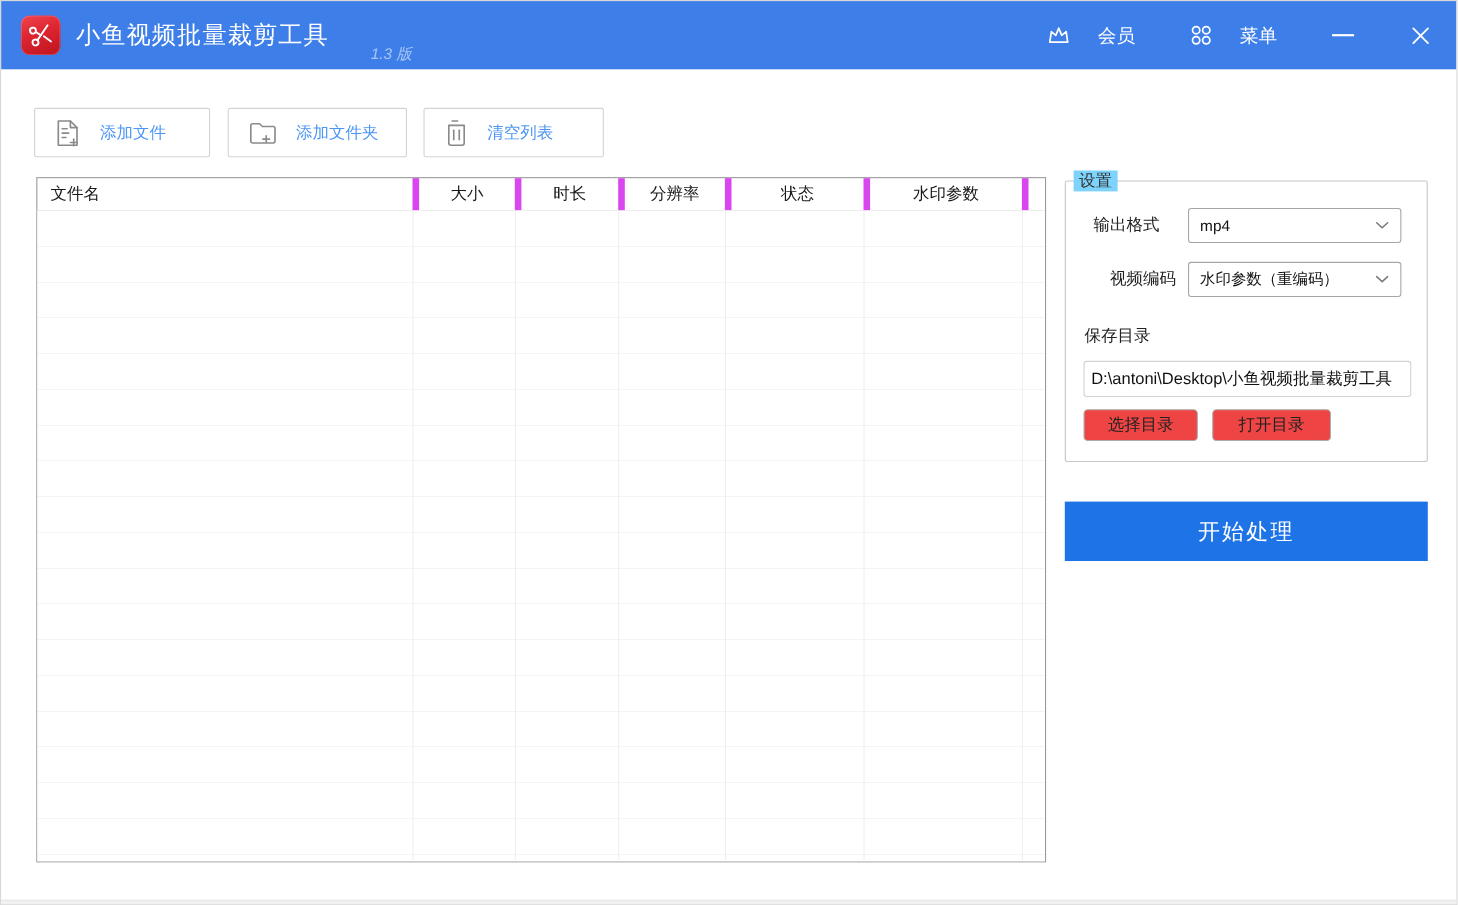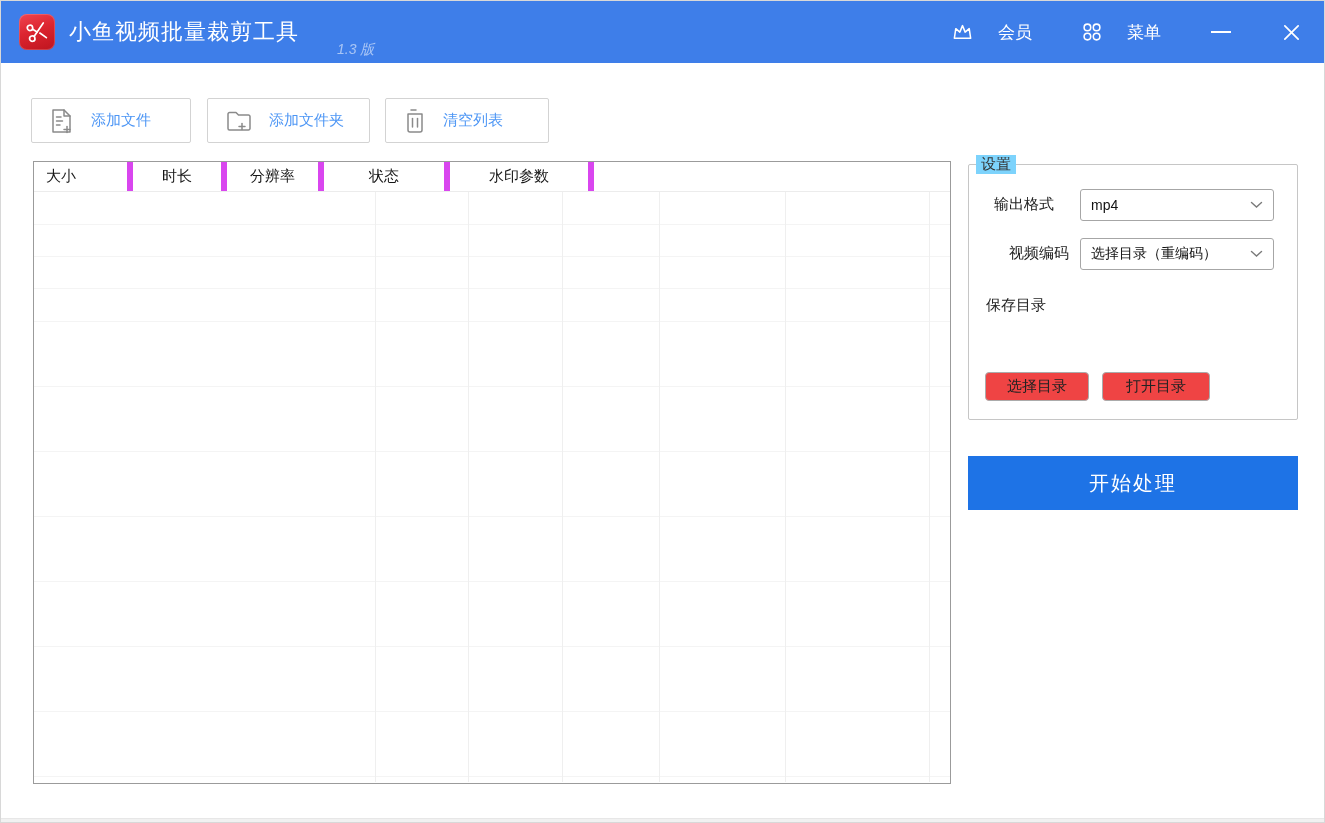--- a/index.html
+++ b/index.html
@@ -218,20 +218,21 @@
       <path d="M5 7 H19 V23 a2 2 0 0 1 -2 2 H7 a2 2 0 0 1 -2 -2 Z"></path>
       <line x1="9.5" y1="11.5" x2="9.5" y2="20"></line>
       <line x1="14.5" y1="11.5" x2="14.5" y2="20"></line>
     </svg>
   </span>
   <span>清空列表</span>
 </div>
 
 <div class="file-table">
   <div class="thead">
+    <div class="th th-name">文件名</div>
     <div class="th th-size">大小</div>
     <div class="th th-dur">时长</div>
     <div class="th th-res">分辨率</div>
     <div class="th th-status">状态</div>
     <div class="th th-wm">水印参数</div>
     <div class="th th-pad"></div>
   </div>
   <div class="tbody"></div>
   <div class="vline" style="left:341px;"></div>
   <div class="vline" style="left:434px;"></div>
@@ -249,29 +250,30 @@
     <span>mp4</span>
     <span class="chev" style="display:flex;">
       <svg width="13" height="8" viewBox="0 0 13 8" fill="none" stroke="#7A7A7A" stroke-width="1.4" stroke-linecap="round">
         <polyline points="1.5,1.5 6.5,6 11.5,1.5"></polyline>
       </svg>
     </span>
   </div>
 
   <div class="set-label lbl-codec">视频编码</div>
   <div class="select sel-codec">
-    <span>选择目录（重编码）</span>
+    <span>水印参数（重编码）</span>
     <span class="chev" style="display:flex;">
       <svg width="13" height="8" viewBox="0 0 13 8" fill="none" stroke="#7A7A7A" stroke-width="1.4" stroke-linecap="round">
         <polyline points="1.5,1.5 6.5,6 11.5,1.5"></polyline>
       </svg>
     </span>
   </div>
 
   <div class="set-label lbl-dir">保存目录</div>
+  <input class="dir-input" type="text" value="D:\antoni\Desktop\小鱼视频批量裁剪工具" style="">
 
   <div class="dir-btn btn-choose">选择目录</div>
   <div class="dir-btn btn-open">打开目录</div>
 </div>
 
 <button class="start-btn">开始处理</button>
 
 <div class="footer-strip"></div>
 
 </body></html>

